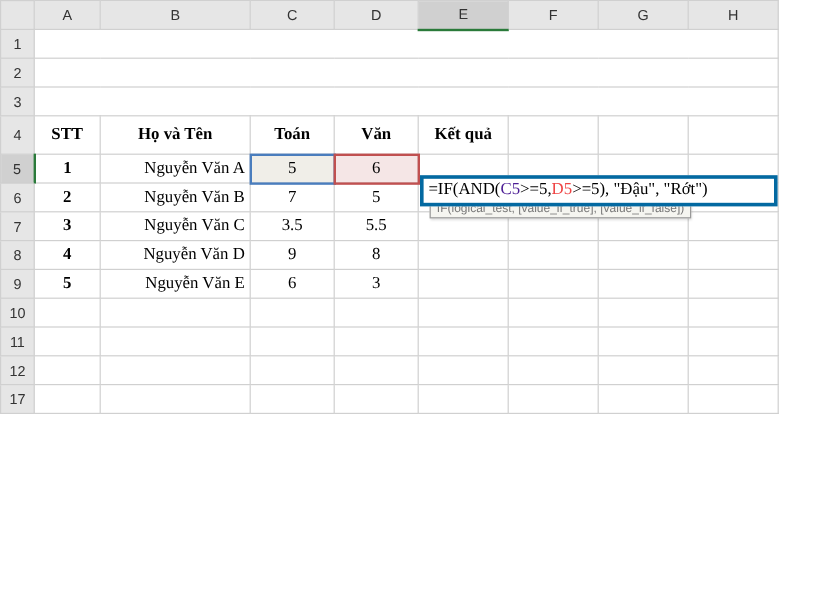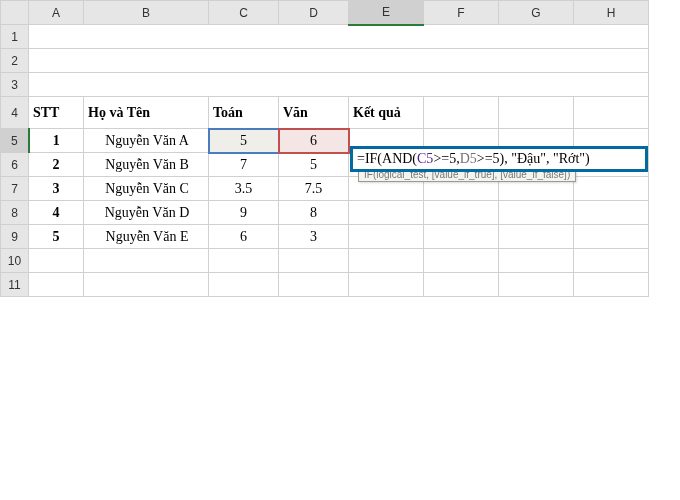--- a/index.html
+++ b/index.html
@@ -60,24 +60,25 @@
   .cA { width: 55px; }
   .cB { width: 125px; }
   .cC { width: 70px; }
   .cD { width: 70px; }
   .cE { width: 75px; }
   .cF { width: 75px; }
   .cG { width: 75px; }
   .cH { width: 75px; }
   .data-hdr {
     font-weight: bold;
+    text-align: center;
     height: 32px;
   }
   .stt { font-weight: bold; text-align: center; }
-  .name { text-align: center; padding-left: 6px; }
+  .name { text-align: right; padding-left: 6px; }
   .num { text-align: center; }
   .sel-blue {
     outline: 2px solid #4a7dbd;
     outline-offset: -1px;
     background: #f0eee8;
   }
   .sel-red {
     outline: 2px solid #c05050;
     outline-offset: -1px;
     background: #f5e6e6;
@@ -95,21 +96,21 @@
     background: #fff;
     z-index: 10;
     display: flex;
     align-items: center;
     padding: 0 4px;
     font-family: "Times New Roman", serif;
     font-size: 14px;
   }
   .formula-overlay .fx-black { color: #000; }
   .formula-overlay .fx-blue { color: #4c1d95; }
-  .formula-overlay .fx-red { color: #737373; }
+  .formula-overlay .fx-red { color: #ef4444; }
   .hint-box {
     position: absolute;
     top: 167px;
     left: 358px;
     border: 1px solid #999;
     background: #f5f5f0;
     font-family: Arial, sans-serif;
     font-size: 10px;
     color: #777;
     padding: 1px 5px;
@@ -191,21 +192,21 @@
     <td></td>
           <td></td>
           <td></td>
           <td></td>
   </tr>
   <tr>
     <th class="row-hdr">7</th>
     <td class="stt">3</td>
     <td class="name">Nguyễn Văn C</td>
     <td class="num">3.5</td>
-    <td class="num">7.5</td>
+    <td class="num">5.5</td>
     <td></td>
           <td></td>
           <td></td>
           <td></td>
   </tr>
   <tr>
     <th class="row-hdr">8</th>
     <td class="stt">4</td>
     <td class="name">Nguyễn Văn D</td>
     <td class="num">9</td>
@@ -232,20 +233,42 @@
           <td></td>
           <td></td>
           <td></td>
           <td></td>
           <td></td>
           <td></td>
           <td></td>
         </tr>
   <tr>
           <th class="row-hdr">11</th>
+          <td></td>
+          <td></td>
+          <td></td>
+          <td></td>
+          <td></td>
+          <td></td>
+          <td></td>
+          <td></td>
+        </tr>
+  <tr>
+          <th class="row-hdr">12</th>
+          <td></td>
+          <td></td>
+          <td></td>
+          <td></td>
+          <td></td>
+          <td></td>
+          <td></td>
+          <td></td>
+        </tr>
+  <tr>
+          <th class="row-hdr">17</th>
           <td></td>
           <td></td>
           <td></td>
           <td></td>
           <td></td>
           <td></td>
           <td></td>
           <td></td>
         </tr>
 </tbody>

